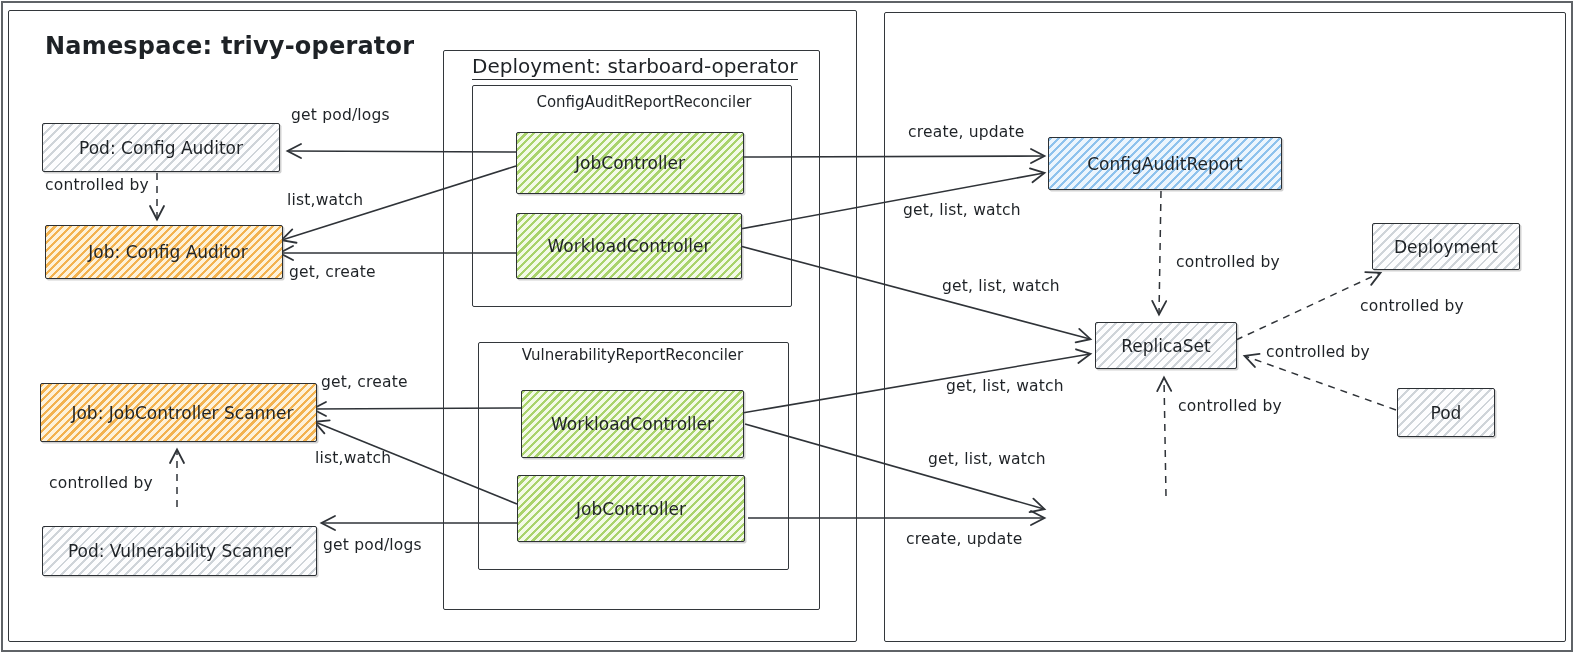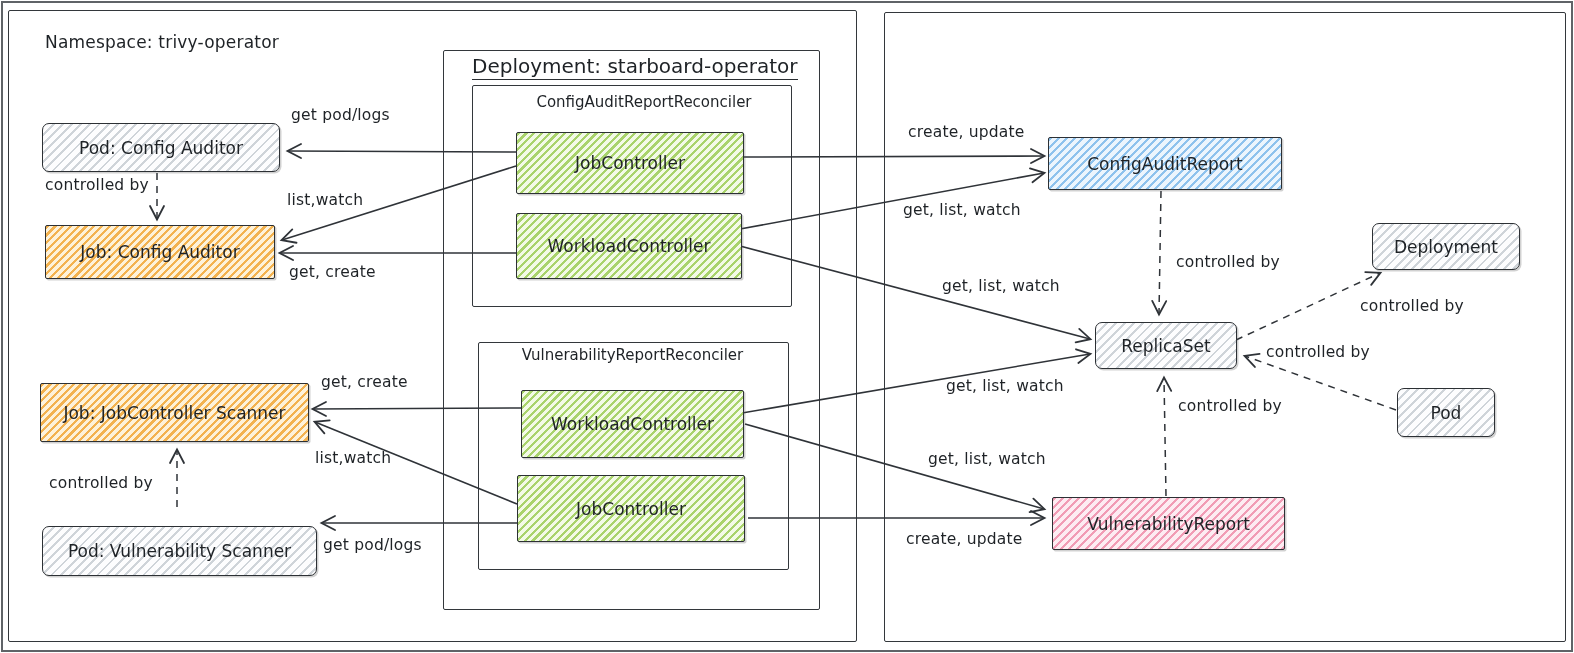--- a/index.html
+++ b/index.html
@@ -3,31 +3,31 @@
 <meta charset="utf-8">
 <style>
   html,body{margin:0;padding:0;background:#ffffff;}
   .canvas{
     position:relative;width:1574px;height:653px;background:#fff;
     font-family:"DejaVu Sans","Liberation Sans",sans-serif;color:#1e2226;
     overflow:hidden;
   }
   .frame{position:absolute;inset:1px;border:2px solid #5f6367;pointer-events:none;}
   .ns-box,.group-box{position:absolute;border:1.6px solid #33373b;background:transparent;border-radius:2px;}
-  .ns-title{position:absolute;font-size:17px;font-weight:400;letter-spacing:.2px;white-space:nowrap;}
+  .ns-title{position:absolute;font-size:24px;font-weight:700;letter-spacing:.2px;white-space:nowrap;}
   .deploy-title{position:absolute;font-size:20px;font-weight:400;white-space:nowrap;border-bottom:1.6px solid #2a2e32;padding-bottom:1px;}
   .rec-title{position:absolute;font-size:15px;font-weight:500;text-align:center;white-space:nowrap;}
   .node{
     position:absolute;border:1.7px solid #2c3034;border-radius:2px;
     display:flex;align-items:center;justify-content:center;
     font-size:17px;font-weight:500;white-space:nowrap;
     box-shadow:1.5px 1.5px 0 rgba(90,90,90,.28);
   }
-  .fill-gray  {background:repeating-linear-gradient(135deg,var(--gray-stripe) 0,var(--gray-stripe) 2px,transparent 2px,transparent 6.5px),#fdfdfe;border-radius:7px;}
-  .fill-orange{background:repeating-linear-gradient(135deg,var(--orange-stripe) 0,var(--orange-stripe) 2.3px,transparent 2.3px,transparent 5.5px),#fdf2da;}
+  .fill-gray  {background:repeating-linear-gradient(135deg,var(--gray-stripe) 0,var(--gray-stripe) 2px,transparent 2px,transparent 6.5px),#fdfdfe;}
+  .fill-orange{background:repeating-linear-gradient(135deg,var(--orange-stripe) 0,var(--orange-stripe) 2.3px,transparent 2.3px,transparent 5.5px),#fdf2da;padding-left:8px;}
   .fill-green {background:repeating-linear-gradient(135deg,var(--green-stripe) 0,var(--green-stripe) 2.3px,transparent 2.3px,transparent 5.5px),#f3fae7;}
   .fill-blue  {background:repeating-linear-gradient(135deg,var(--blue-stripe) 0,var(--blue-stripe) 2.2px,transparent 2.2px,transparent 5.8px),#ecf5fd;}
   .fill-pink  {background:repeating-linear-gradient(135deg,var(--pink-stripe) 0,var(--pink-stripe) 2.2px,transparent 2.2px,transparent 5.8px),#fdecf2;}
   .edges{position:absolute;inset:0;}
   .edge-label{position:absolute;font-size:15.5px;white-space:nowrap;letter-spacing:.2px;}
 </style>
 </head>
 <body>
 
 <div class="canvas">
@@ -103,23 +103,20 @@
     </div>
   <div class="node fill-gray" style="left:1372px;top:223px;width:146px;height:45px">
       <span>Deployment</span>
     </div>
   <div class="node fill-gray" style="left:1095px;top:322px;width:140px;height:45px">
       <span>ReplicaSet</span>
     </div>
   <div class="node fill-gray" style="left:1397px;top:388px;width:96px;height:47px">
       <span>Pod</span>
     </div>
-  <div class="node fill-pink" style="left:1052px;top:497px;width:231px;height:51px">
-      <span>VulnerabilityReport</span>
-    </div>
 
   <div class="edge-label" style="left:291px;top:106px">get pod/logs</div>
   <div class="edge-label" style="left:287px;top:191px">list,watch</div>
   <div class="edge-label" style="left:289px;top:263px">get, create</div>
   <div class="edge-label" style="left:45px;top:176px">controlled by</div>
   <div class="edge-label" style="left:321px;top:373px">get, create</div>
   <div class="edge-label" style="left:315px;top:449px">list,watch</div>
   <div class="edge-label" style="left:49px;top:474px">controlled by</div>
   <div class="edge-label" style="left:323px;top:536px">get pod/logs</div>
   <div class="edge-label" style="left:908px;top:123px">create, update</div>

